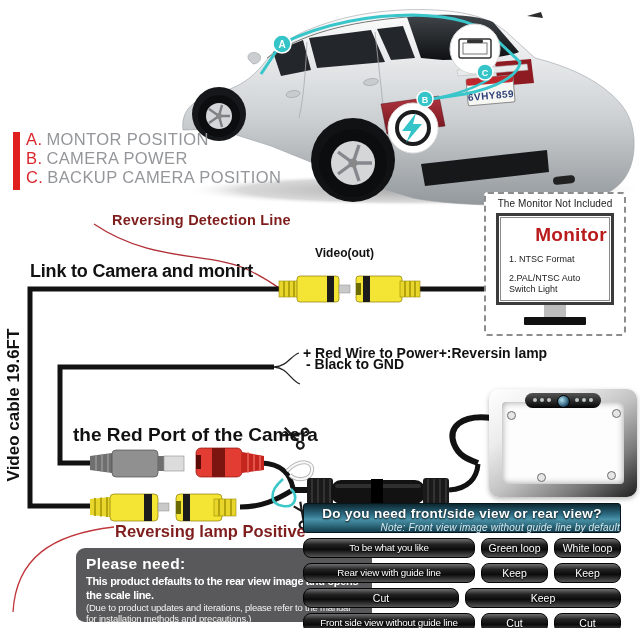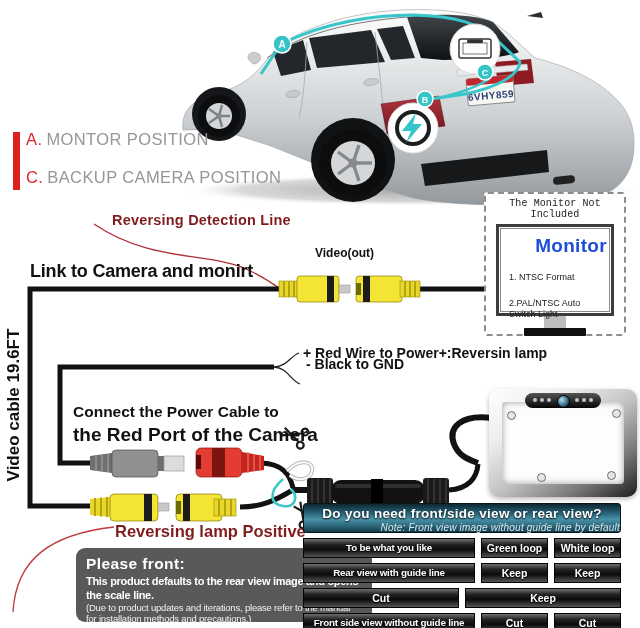--- a/index.html
+++ b/index.html
@@ -12,25 +12,25 @@
   .red{color:#7f1d1d;}
   .legend-row{position:absolute;left:26px;font-size:16.5px;letter-spacing:.4px;color:#94969a;
               white-space:nowrap;z-index:4;}
   .legend-letter{color:#d8262c;margin-right:4px;}
   .legend-bar{position:absolute;left:13px;top:132px;width:7px;height:58px;background:#e01f1f;z-index:4;}
   .vtext{position:absolute;left:-96px;top:395px;width:220px;height:20px;text-align:center;
          transform:rotate(-90deg);font-weight:bold;font-size:17px;color:#111;z-index:4;}
   
   .monitor-outer{position:absolute;left:484px;top:192px;width:138px;height:140px;
                  border:2px dashed #8c8c8c;border-radius:4px;z-index:3;background:#fff;}
-  .mon-head{font-size:10px;color:#222;text-align:center;margin-top:4px;letter-spacing:.1px;font-family:Liberation Mono, monospace;}
+  .mon-head{font-size:10px;color:#222;text-align:center;margin-top:4px;letter-spacing:.1px;}
   .mon-screen{width:112px;height:86px;margin:4px auto 0;border:3px solid #3c3c3c;background:#fff;
               box-shadow:inset 0 0 0 1px #fff, inset 0 0 0 2px #8a8a8a;}
-  .mon-title{font-size:19px;font-weight:bold;color:#1d4ed8;text-align:center;margin-top:8px;letter-spacing:.3px;padding-left:32px;}
-  .mon-item{font-size:9px;color:#222;margin:15px 0 0 10px;width:98px;line-height:11px;}
+  .mon-title{font-size:19px;font-weight:bold;color:#b91c1c;text-align:center;margin-top:8px;letter-spacing:.3px;padding-left:32px;}
+  .mon-item{font-size:9px;color:#222;margin:8px 0 0 10px;width:98px;line-height:11px;}
   .mon-neck{width:22px;height:12px;background:#bdbdbd;margin:0 auto;}
   .mon-base{width:62px;height:8px;background:#101010;margin:0 auto;border-radius:1px;}
   
   .plate-frame{position:absolute;left:489px;top:389px;width:148px;height:108px;border-radius:10px;
                background:linear-gradient(145deg,#ffffff 0%,#ececec 28%,#c2c2c2 52%,#7a7a7a 76%,#1e1e1e 100%);
                box-shadow:0 2px 5px rgba(0,0,0,.28);z-index:2;}
   .pf-inner{position:absolute;left:13px;top:13px;right:13px;bottom:13px;background:#fdfdfd;border-radius:4px;
             box-shadow:inset 0 0 7px rgba(0,0,0,.4);}
   .pf-cam{position:absolute;left:36px;top:4px;width:76px;height:15px;border-radius:8px;
           background:linear-gradient(#555,#050505);}
@@ -46,21 +46,21 @@
   .note-fine{font-size:9.5px;line-height:11px;letter-spacing:-.2px;margin-top:0;color:#f2f2f2;}
   
   .cut-table{position:absolute;left:303px;top:503px;width:318px;z-index:4;}
   .ct-header{height:30px;border-radius:3px;text-align:center;padding-top:2px;box-sizing:border-box;
              background:linear-gradient(180deg,#0d2731 0%,#2d6d84 38%,#4a93a9 55%,#113d4c 100%);
              border:1px solid #06161c;}
   .ct-title{font-size:13.5px;font-weight:bold;color:#fff;letter-spacing:.3px;text-shadow:0 1px 2px #000;}
   .ct-note{font-size:10px;font-style:italic;color:#d8e8ee;letter-spacing:.2px;margin-top:1px;text-align:right;}
   .ct-row{display:flex;gap:6px;margin-top:5px;}
   .ct-cell{background:linear-gradient(180deg,#6f6f6f 0%,#232323 30%,#0b0b0b 58%,#555 100%);
-           border:1px solid #040404;border-radius:0;color:#fff;font-weight:bold;text-align:center;
+           border:1px solid #040404;border-radius:8px;color:#fff;font-weight:normal;text-align:center;
            height:18px;line-height:18px;font-size:10.5px;text-shadow:0 1px 1px #000;white-space:nowrap;
            overflow:hidden;}
   .ct-wide{width:170px;flex:0 0 170px;font-size:9.8px;letter-spacing:-.2px;}
   .ct-small{flex:1;}
 </style>
 </head>
 <body>
 
 <div class="stage">
 
@@ -249,31 +249,33 @@
     </g>
 
     <use href="#sc" transform="translate(297,444) rotate(200)"></use>
     <use href="#sc" transform="translate(301,522) rotate(235)"></use>
   </svg>
 
   <div class="legend-bar"></div>
   <div class="legend-row" style="top:130px">
     <span class="legend-letter">A.</span><span>MONTOR POSITION</span>
   </div>
+  <div class="legend-row" style="top:149px">
+    <span class="legend-letter">B.</span><span>CAMERA POWER</span>
+  </div>
   <div class="legend-row" style="top:168px">
     <span class="legend-letter">C.</span><span>BACKUP CAMERA POSITION</span>
   </div>
 
   <div class="lbl red" style="left:112px;top:212px;font-size:14.5px;letter-spacing:.2px">Reversing Detection Line</div>
   <div class="lbl" style="left:30px;top:261px;font-size:18px;letter-spacing:-.2px">Link to Camera and monirt</div>
   <div class="lbl" style="left:315px;top:246px;font-size:12px">Video(out)</div>
   <div class="vtext">Video cable 19.6FT</div>
   <div class="lbl" style="left:303px;top:345px;font-size:14px">+ Red Wire to Power+:Reversin lamp</div>
   <div class="lbl" style="left:306px;top:356px;font-size:14px">- Black to GND</div>
-  <div class="lbl" style="left:73px;top:403px;font-size:15.5px">Connect the Power Cable to</div>
   <div class="lbl" style="left:73px;top:424px;font-size:19px">the Red Port of the Camera</div>
   <div class="lbl red" style="left:115px;top:522px;font-size:16.5px">Reversing lamp Positive</div>
 
   <div class="monitor-outer">
     <div class="mon-head">The Monitor Not Included</div>
     <div class="mon-screen">
       <div class="mon-title">Monitor</div>
       <div class="mon-item">1. NTSC Format</div>
       <div class="mon-item">2.PAL/NTSC Auto Switch Light</div>
     </div>
@@ -292,21 +294,21 @@
       <div class="pf-led" style="left:57px"></div>
       <div class="pf-led" style="left:64px"></div>
     </div>
     <div class="pf-screw" style="left:18px;top:22px"></div>
     <div class="pf-screw" style="left:123px;top:20px"></div>
     <div class="pf-screw" style="left:48px;top:84px"></div>
     <div class="pf-screw" style="left:118px;top:82px"></div>
   </div>
 
   <div class="note-box">
-    <div class="note-title">Please front:</div>
+    <div class="note-title">Please need:</div>
     <div class="note-body">This product defaults to the rear view image and opens the scale line.</div>
     <div class="note-fine">(Due to product updates and iterations, please refer to the manual for installation methods and precautions.)</div>
   </div>
 
   <div class="cut-table">
     <div class="ct-header">
       <div class="ct-title">Do you need front/side view or rear view?</div>
       <div class="ct-note">Note: Front view image without guide line by default</div>
     </div>
     <div class="ct-row">

